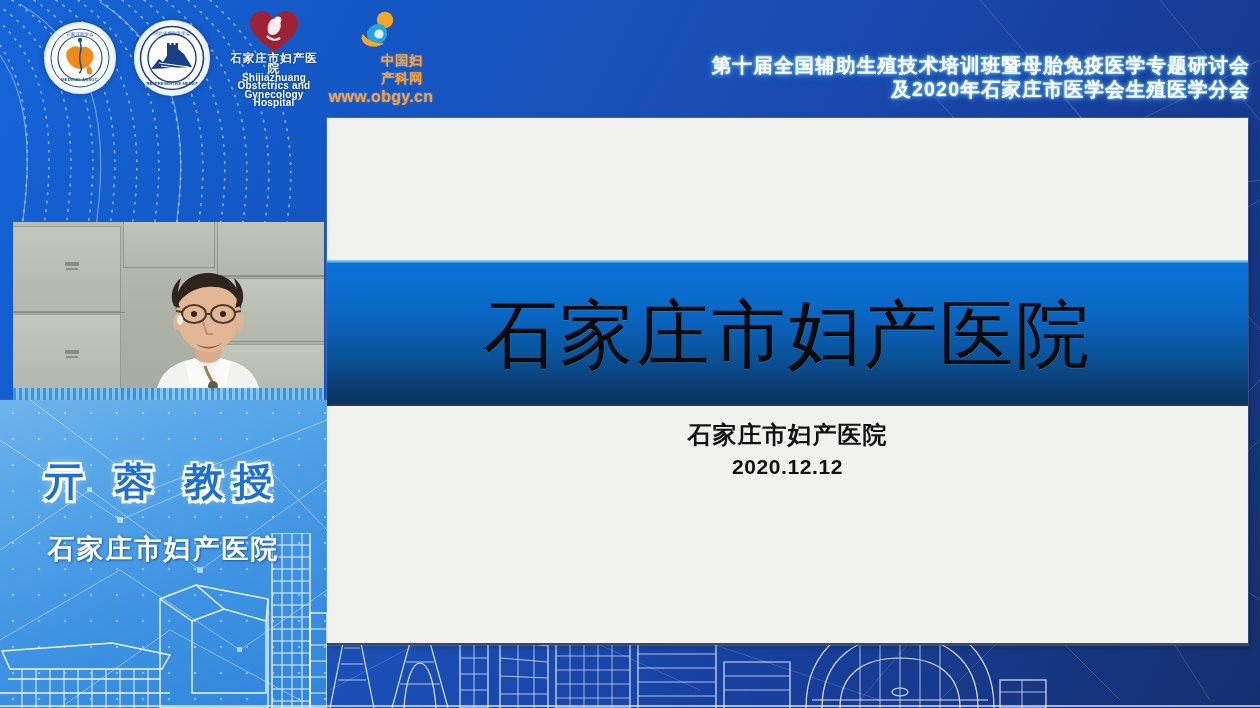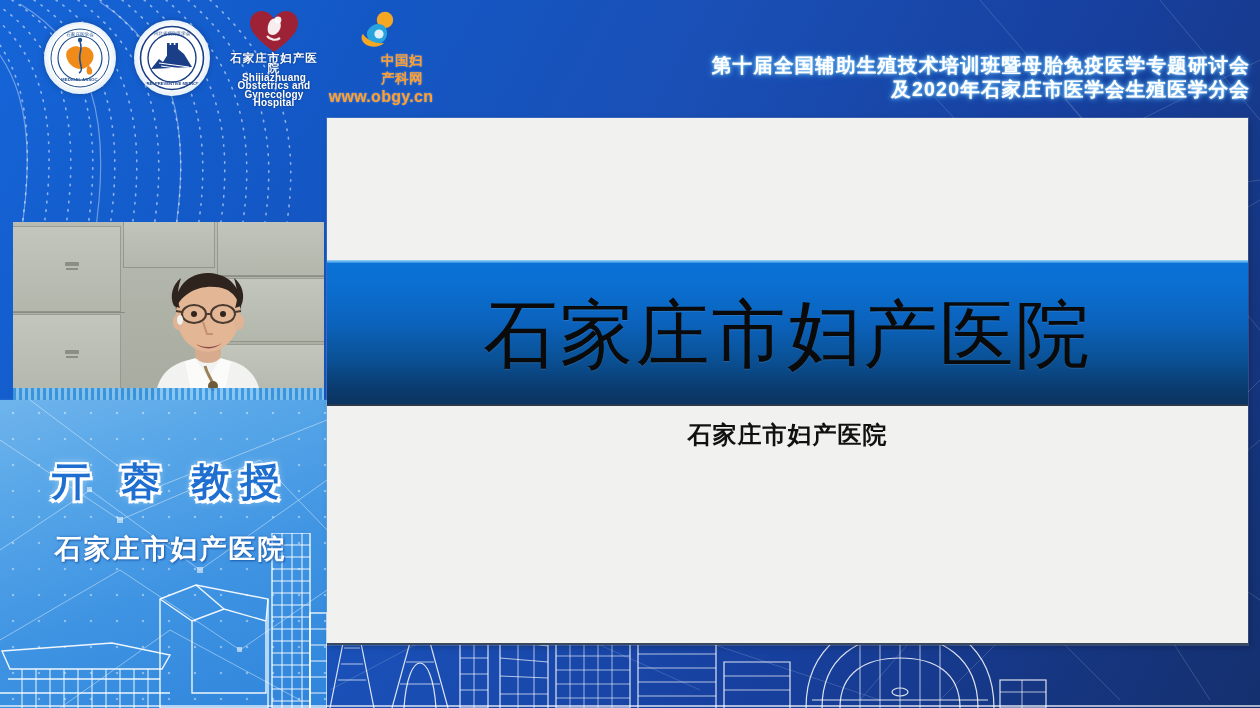--- a/index.html
+++ b/index.html
@@ -66,21 +66,21 @@
   .cab{position:absolute;background:linear-gradient(180deg,#c3c6bc,#b2b6ab);
      box-shadow:inset 0 0 0 1px rgba(120,124,112,.55);}
   .cabline{position:absolute;background:rgba(90,94,84,.45);height:1px;}
   .handle{position:absolute;width:14px;height:4px;background:#8a8e83;border-radius:1px;
     box-shadow:0 5px 0 -1px #8a8e83;}
   .person{position:absolute;left:120px;top:40px;width:150px;height:138px;}
   .vid-footer{position:absolute;left:0;bottom:0;width:100%;height:12px;
     background:repeating-linear-gradient(90deg,#2d8fe0 0 3px,#7cc2f2 3px 6px);opacity:.9;}
 
   
-  .speaker{position:absolute;left:7px;top:455px;width:327px;text-align:center;}
+  .speaker{position:absolute;left:0;top:455px;width:327px;text-align:center;}
   .speaker-name{font-size:39px;font-weight:bold;letter-spacing:10px;color:#1f6fd0;
     text-shadow:
       2px 0 0 #fff,-2px 0 0 #fff,0 2px 0 #fff,0 -2px 0 #fff,
       2px 2px 0 #fff,-2px 2px 0 #fff,2px -2px 0 #fff,-2px -2px 0 #fff,
       3px 3px 0 #fff,-3px 3px 0 #fff,0 0 8px rgba(255,255,255,.9);}
   .speaker-org{margin-top:22px;font-size:27px;font-weight:bold;color:#ffffff;letter-spacing:2px;
     text-shadow:0 0 3px rgba(40,110,190,.8),1px 1px 2px rgba(20,70,150,.75);}
 
   
   .slide{position:absolute;left:327px;top:118px;width:921px;height:527px;
@@ -448,18 +448,19 @@
     <div class="slide-topwhite"></div>
     <div class="slide-hairline"></div>
 
     <div class="titleband">
       <div class="slide-title">石家庄市妇产医院</div>
     </div>
     <div class="titleband-bottomline"></div>
 
     <div class="sub">
       <div class="sub-line sub-1">石家庄市妇产医院</div>
+      <div class="sub-line sub-3">2020.12.12</div>
     </div>
 
     <div class="slide-bottomborder"></div>
   </div>
 
 </div>
 
 </body></html>

